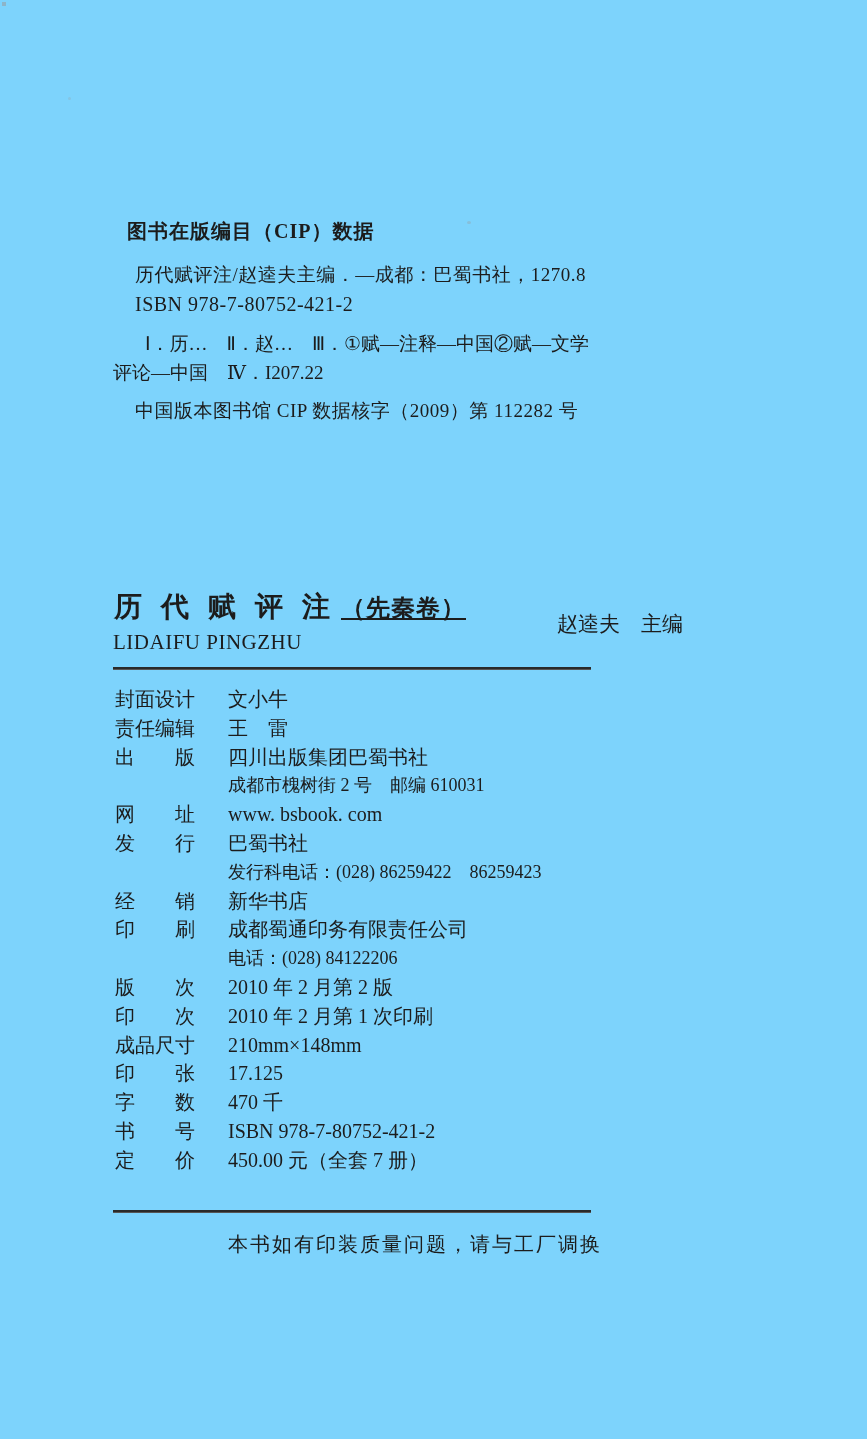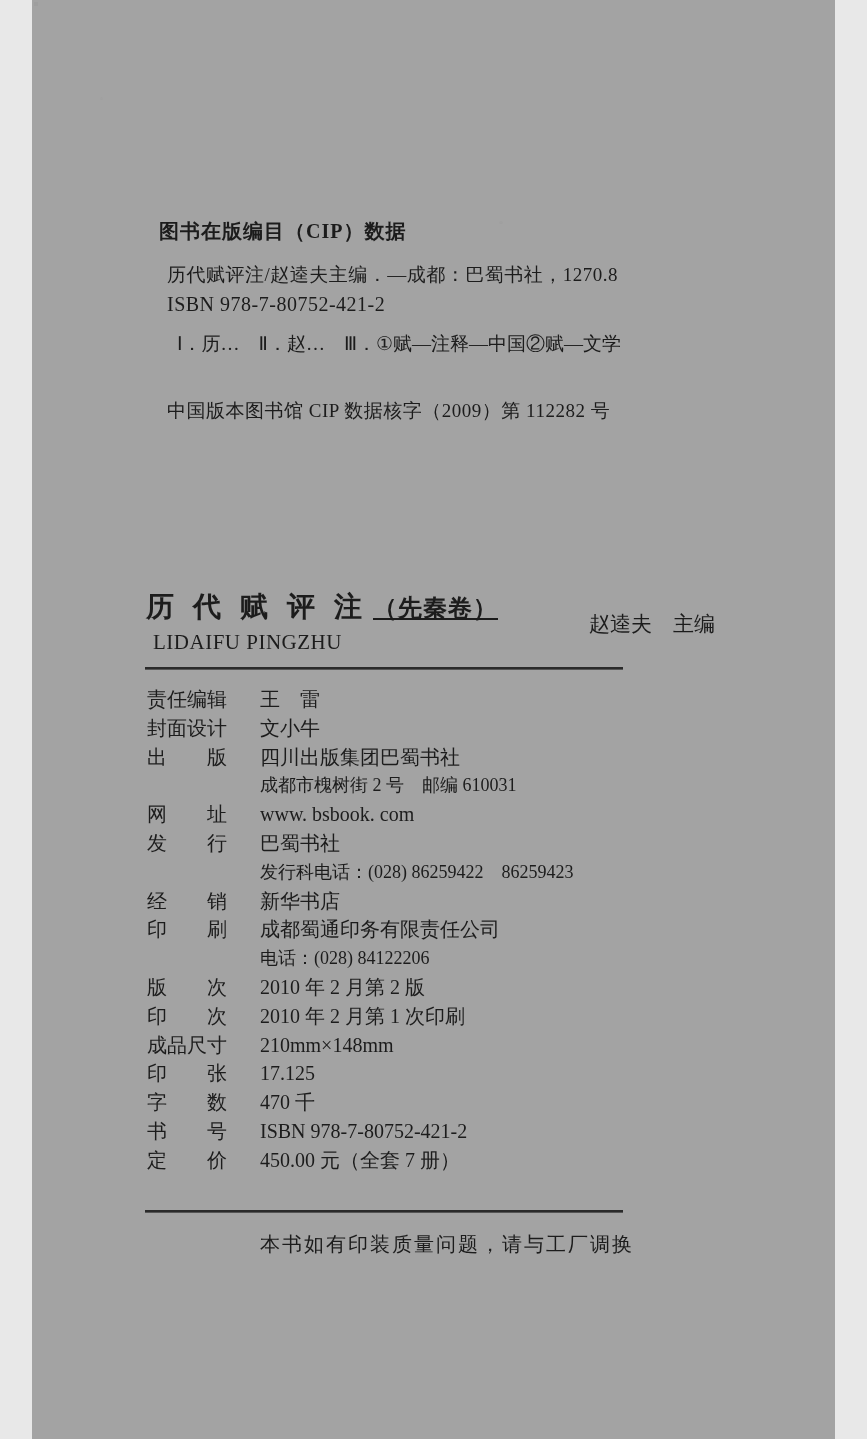--- a/index.html
+++ b/index.html
@@ -1,21 +1,21 @@
 <!DOCTYPE html>
 <html><head>
 <meta charset="utf-8">
 <style>
   * { margin:0; padding:0; box-sizing:border-box; }
   html,body { background:#e8e8e8; }
   .page {
     position:relative;
-    width:803px; height:1439px;
+    width:867px; height:1439px;
     margin:0 auto;
-    background:#a3a3a3;
+    background:#7dd3fc;
     color:#1c1c1c;
     font-family:"Liberation Serif","DejaVu Serif",serif;
     overflow:hidden;
   }
   
   .cip-heading {
     position:absolute; left:127px; top:218px;
     font-size:20px; font-weight:bold; letter-spacing:1px;
   }
   .cip-line1 {
@@ -40,21 +40,21 @@
   }
   
   .book-title {
     position:absolute; left:114px; top:588px;
     font-size:28px; font-weight:bold; white-space:nowrap;
   }
   .book-title .main { letter-spacing:19px; }
   .book-title .vol  { font-size:24px; letter-spacing:1px; margin-left:-8px;text-decoration:underline; }
   .book-pinyin {
     position:absolute; left:113px; top:630px;
-    font-size:21px; letter-spacing:0.5px; font-stretch:condensed;margin-left:8px;
+    font-size:21px; letter-spacing:0.5px; font-stretch:condensed;
   }
   .book-editor {
     position:absolute; left:557px; top:610px;
     font-size:21px; white-space:pre;
   }
   .rule {
     position:absolute; left:113px; width:478px; height:3px;
     background:#2a2a2a; border-bottom:1px solid #555;
   }
   .rule-top { top:667px; }
@@ -89,31 +89,32 @@
 <div class="page">
 
   <div class="speck speck-a"></div>
   <div class="speck speck-b"></div>
   <div class="speck speck-c"></div>
 
   <div class="cip-heading">图书在版编目（CIP）数据</div>
   <div class="cip-line1">历代赋评注/赵逵夫主编．—成都：巴蜀书社，1270.8</div>
   <div class="cip-isbn">ISBN 978-7-80752-421-2</div>
   <div class="cip-class1">Ⅰ．历…　Ⅱ．赵…　Ⅲ．①赋—注释—中国②赋—文学</div>
+  <div class="cip-class2">评论—中国　Ⅳ．I207.22</div>
   <div class="cip-record">中国版本图书馆 CIP 数据核字（2009）第 112282 号</div>
 
   <div class="book-title"><span class="main">历代赋评注</span><span class="vol">（先秦卷）</span></div>
   <div class="book-pinyin">LIDAIFU PINGZHU</div>
   <div class="book-editor">赵逵夫　主编</div>
 
   <div class="rule rule-top"></div>
 
   <div class="colophon">
+      <div class="col-row"><span class="col-label">封面设计</span><span class="col-value">文小牛</span></div>
       <div class="col-row"><span class="col-label">责任编辑</span><span class="col-value">王　雷</span></div>
-      <div class="col-row"><span class="col-label">封面设计</span><span class="col-value">文小牛</span></div>
       <div class="col-row"><span class="col-label">出　　版</span><span class="col-value">四川出版集团巴蜀书社</span></div>
       <div class="col-sub">成都市槐树街 2 号　邮编 610031</div>
       <div class="col-row"><span class="col-label">网　　址</span><span class="col-value">www. bsbook. com</span></div>
       <div class="col-row"><span class="col-label">发　　行</span><span class="col-value">巴蜀书社</span></div>
       <div class="col-sub">发行科电话：(028) 86259422　86259423</div>
       <div class="col-row"><span class="col-label">经　　销</span><span class="col-value">新华书店</span></div>
       <div class="col-row"><span class="col-label">印　　刷</span><span class="col-value">成都蜀通印务有限责任公司</span></div>
       <div class="col-sub">电话：(028) 84122206</div>
       <div class="col-row"><span class="col-label">版　　次</span><span class="col-value">2010 年 2 月第 2 版</span></div>
       <div class="col-row"><span class="col-label">印　　次</span><span class="col-value">2010 年 2 月第 1 次印刷</span></div>

